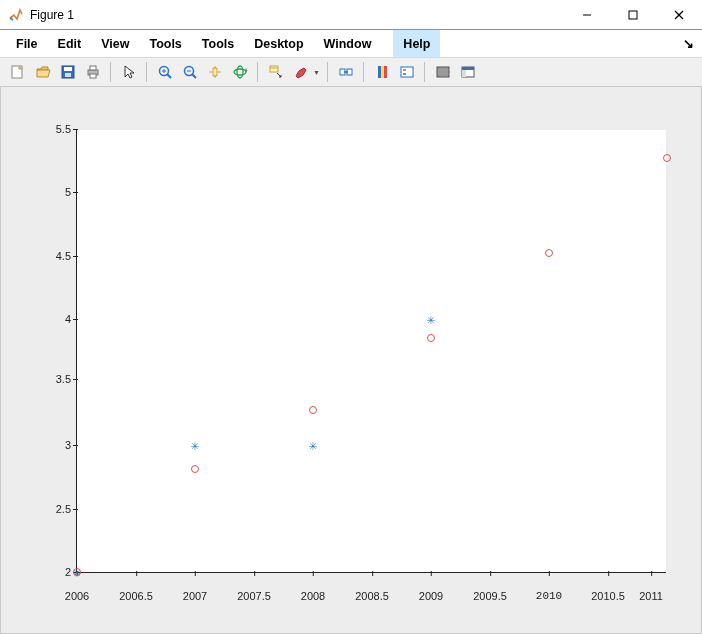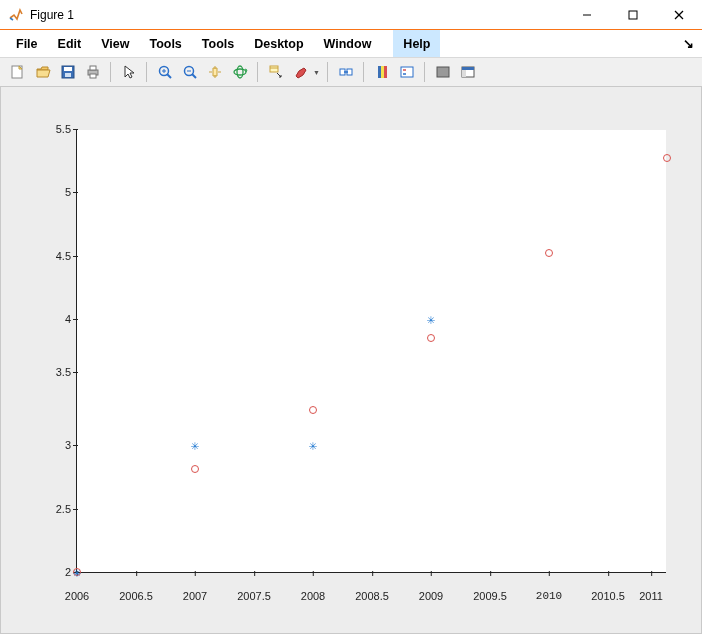--- a/index.html
+++ b/index.html
@@ -186,21 +186,21 @@
         <rect x="2" y="6" width="4" height="7" fill="#ddd"></rect>
       </svg>
     </div>
   </div>
 
 <div class="figarea">
   <div class="axes" style="left: 75px; top: 43px; width: 590px; height: 443px;">
       <div class="tick-y" style="bottom: 0px;">2</div>
       <div class="tick-y" style="bottom: 63.2857px;">2.5</div>
       <div class="tick-y" style="bottom: 126.571px;">3</div>
-      <div class="tick-y" style="bottom: 200px;">3.5</div>
+      <div class="tick-y" style="bottom: 193px;">3.5</div>
       <div class="tick-y" style="bottom: 253.143px;">4</div>
       <div class="tick-y" style="bottom: 316.429px;">4.5</div>
       <div class="tick-y" style="bottom: 379.714px;">5</div>
       <div class="tick-y" style="bottom: 443px;">5.5</div>
       <div class="tick-x" style="left: 0px;">2006</div>
       <div class="tick-x" style="left: 59px;">2006.5</div>
       <div class="tick-x" style="left: 118px;">2007</div>
       <div class="tick-x" style="left: 177px;">2007.5</div>
       <div class="tick-x" style="left: 236px;">2008</div>
       <div class="tick-x" style="left: 295px;">2008.5</div>

